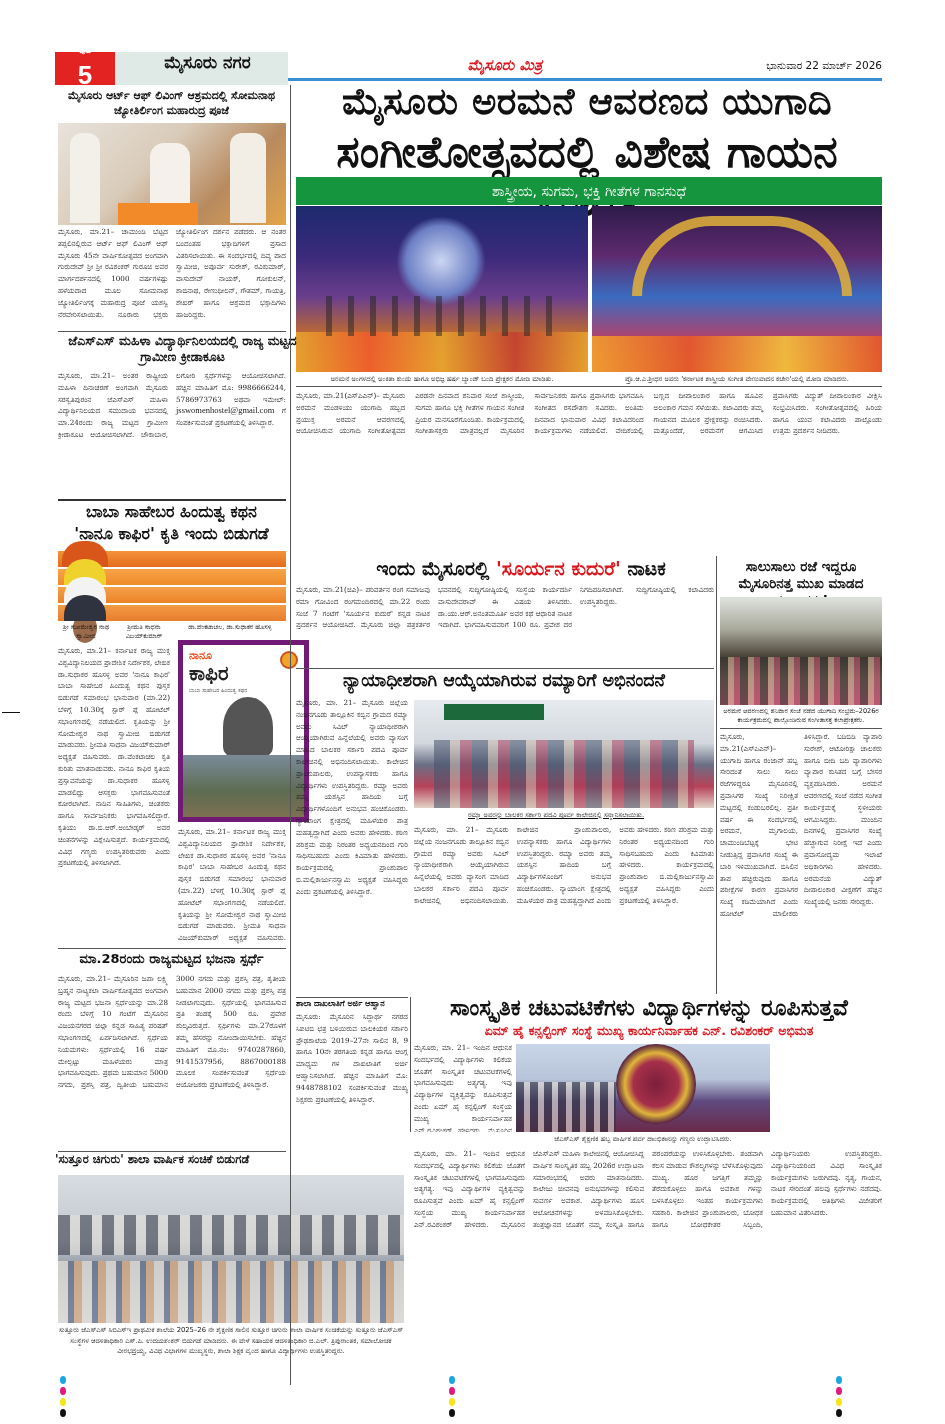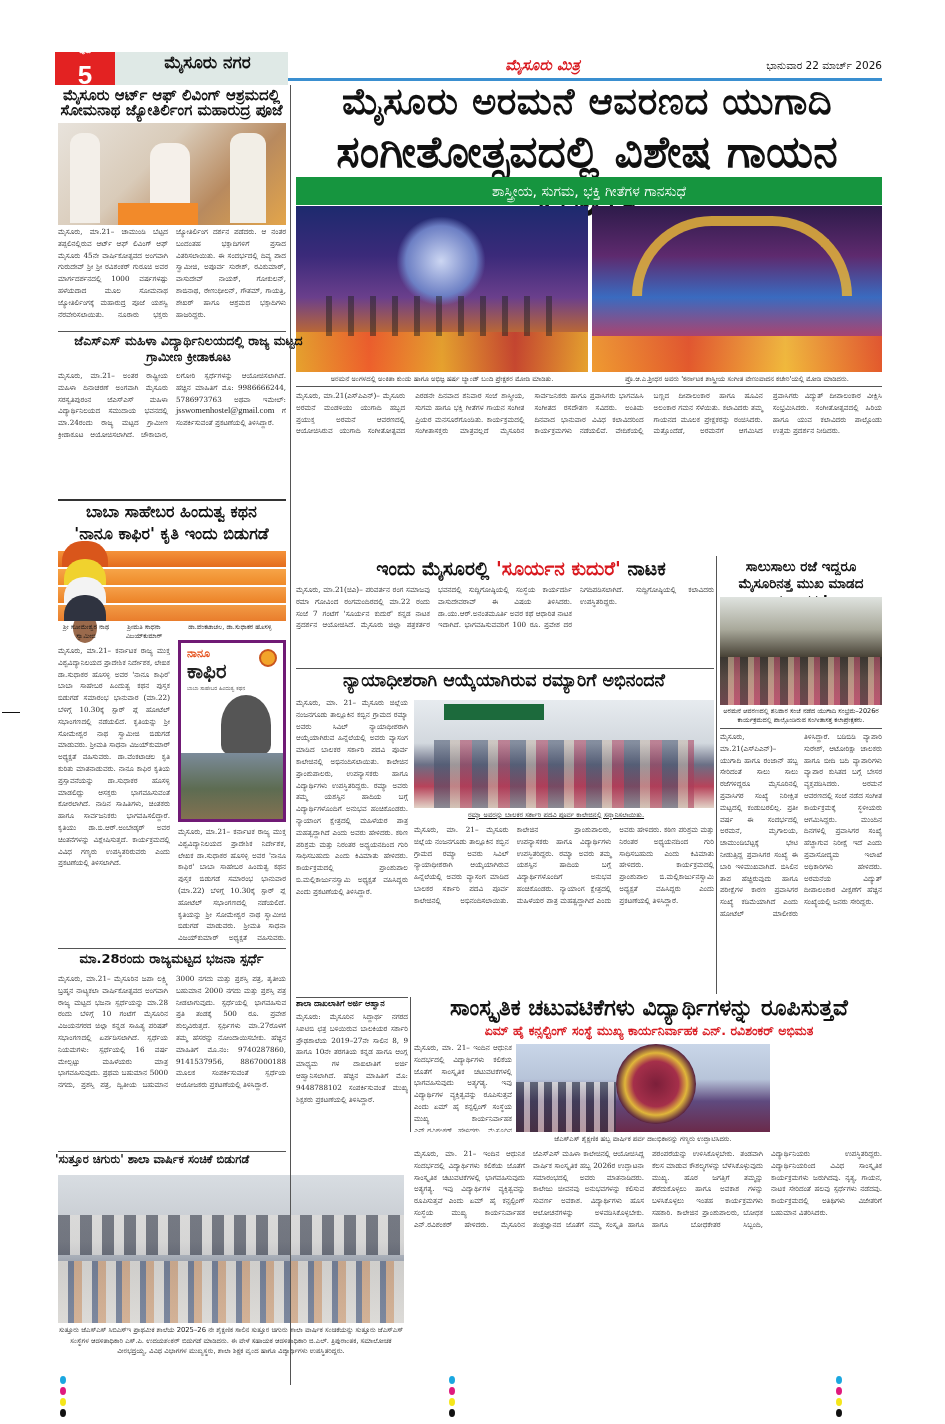--- a/index.html
+++ b/index.html
@@ -18,21 +18,21 @@
 </head>
 <body>
 
 <div class="abs" style="left:55px;top:52px;width:60px;height:33px;background:#e32222;display:flex;align-items:center;justify-content:center;gap:4px;">
   <span style="color:#fff;font-size:8px;font-weight:bold;">ಪುಟ</span>
   <span style="color:#fff;font-size:26px;font-weight:bold;font-family:'Liberation Sans',sans-serif;">5</span>
 </div>
 <div class="abs" style="left:115px;top:52px;width:173px;height:33px;background:#dfe9e6;display:flex;align-items:center;padding-left:12px;">
   <span style="font-size:17px;font-weight:bold;color:#111;">ಮೈಸೂರು ನಗರ</span>
 </div>
-<div class="abs" style="left:430px;top:56px;width:150px;text-align:right;font-size:15px;font-weight:bold;color:#d9191f;font-style:italic;">ಮೈಸೂರು ಮಿತ್ರ</div>
+<div class="abs" style="left:430px;top:56px;width:150px;text-align:center;font-size:15px;font-weight:bold;color:#d9191f;font-style:italic;">ಮೈಸೂರು ಮಿತ್ರ</div>
 <div class="abs" style="left:690px;top:59px;width:192px;text-align:right;font-size:10.5px;color:#111;">ಭಾನುವಾರ 22 ಮಾರ್ಚ್ 2026</div>
 <div class="abs" style="left:288px;top:78px;width:594px;height:3px;background:#3a8fd0;"></div>
 
 <div class="abs head-bold" style="left:292px;top:82px;width:590px;font-size:37px;letter-spacing:0.5px;">ಮೈಸೂರು ಅರಮನೆ ಆವರಣದ ಯುಗಾದಿ</div>
 <div class="abs head-bold" style="left:292px;top:128px;width:590px;font-size:44px;">ಸಂಗೀತೋತ್ಸವದಲ್ಲಿ ವಿಶೇಷ ಗಾಯನ ಮೋಡಿ</div>
 <div class="abs" style="left:296px;top:177px;width:586px;height:28px;background:#16953f;display:flex;align-items:center;justify-content:center;">
   <span style="color:#fff;font-size:14px;font-weight:normal;">ಶಾಸ್ತ್ರೀಯ, ಸುಗಮ, ಭಕ್ತಿ ಗೀತೆಗಳ ಗಾನಸುಧೆ</span>
 </div>
 
 <div class="abs photo" style="left:296px;top:206px;width:292px;height:166px;background:linear-gradient(180deg,#1d2a6e 0%,#3b2a7a 30%,#6a3f8c 55%,#b5653a 75%,#d8852f 100%);">
@@ -43,31 +43,31 @@
 <div class="abs photo" style="left:592px;top:206px;width:290px;height:166px;background:linear-gradient(180deg,#2d1b4a 0%,#5e2a6e 30%,#3a6bc0 55%,#b2416a 80%,#d46a32 100%);">
   <div style="position:absolute;left:40px;top:10px;width:220px;height:80px;border-radius:110px 110px 0 0;border:10px solid #e3b23a;border-bottom:none;opacity:0.85;"></div>
   <div style="position:absolute;left:0;bottom:0;width:100%;height:36px;background:linear-gradient(90deg,#f2a030,#e5582b,#f4c23c,#e5582b);opacity:0.9;"></div>
 </div>
 <div class="abs caption" style="left:296px;top:374px;width:292px;">ಅರಮನೆ ಅಂಗಳದಲ್ಲಿ ಅಂಕಿತಾ ಕುಂಡು ಹಾಗೂ ಅಭಿಜ್ಞ ಹರ್ಷ ಬ್ಯಾಂಡ್ ಬಂದಿ ಪ್ರೇಕ್ಷಕರ ಮೋಡಿ ಮಾಡಿತು.</div>
 <div class="abs caption" style="left:592px;top:374px;width:290px;">ಪ್ರೊ.ಆ.ಎ.ಶ್ರೀಧರ ಅವರು 'ಕರ್ನಾಟಕ ಶಾಸ್ತ್ರೀಯ ಸಂಗೀತ ವೇಣುವಾದನ ಕಚೇರಿ'ಯಲ್ಲಿ ಮೋಡಿ ಮಾಡಿದರು.</div>
 <div class="hrule" style="left:296px;top:386px;width:586px;"></div>
 
 <div class="abs body-text" style="left:296px;top:390px;width:586px;height:162px;column-count:5;column-gap:10px;">ಮೈಸೂರು, ಮಾ.21(ಎಸ್‌ಪಿಎನ್)– ಮೈಸೂರು ಅರಮನೆ ಮಂಡಳಿಯು ಯುಗಾದಿ ಹಬ್ಬದ ಪ್ರಯುಕ್ತ ಅರಮನೆ ಆವರಣದಲ್ಲಿ ಆಯೋಜಿಸಿರುವ ಯುಗಾದಿ ಸಂಗೀತೋತ್ಸವದ ಎರಡನೇ ದಿನವಾದ ಶನಿವಾರ ಸಂಜೆ ಶಾಸ್ತ್ರೀಯ, ಸುಗಮ ಹಾಗೂ ಭಕ್ತಿ ಗೀತೆಗಳ ಗಾಯನ ಸಂಗೀತ ಪ್ರಿಯರ ಮನಸೂರೆಗೊಂಡಿತು. ಕಾರ್ಯಕ್ರಮದಲ್ಲಿ ಸಂಗೀತಾಸಕ್ತರು ಮಾತ್ರವಲ್ಲದೆ ಮೈಸೂರಿನ ಸಾರ್ವಜನಿಕರು ಹಾಗೂ ಪ್ರವಾಸಿಗರು ಭಾಗವಹಿಸಿ ಸಂಗೀತದ ರಸದೌತಣ ಸವಿದರು. ಅಂತಿಮ ದಿನವಾದ ಭಾನುವಾರ ವಿವಿಧ ಕಲಾವಿದರಿಂದ ಕಾರ್ಯಕ್ರಮಗಳು ನಡೆಯಲಿವೆ. ವೇದಿಕೆಯಲ್ಲಿ ಬಣ್ಣದ ದೀಪಾಲಂಕಾರ ಹಾಗೂ ಹೂವಿನ ಅಲಂಕಾರ ಗಮನ ಸೆಳೆಯಿತು. ಕಲಾವಿದರು ತಮ್ಮ ಗಾಯನದ ಮೂಲಕ ಪ್ರೇಕ್ಷಕರನ್ನು ರಂಜಿಸಿದರು. ಮತ್ತೊಂದೆಡೆ, ಅರಮನೆಗೆ ಆಗಮಿಸಿದ ಪ್ರವಾಸಿಗರು ವಿದ್ಯುತ್ ದೀಪಾಲಂಕಾರ ವೀಕ್ಷಿಸಿ ಸಂಭ್ರಮಿಸಿದರು. ಸಂಗೀತೋತ್ಸವದಲ್ಲಿ ಹಿರಿಯ ಹಾಗೂ ಯುವ ಕಲಾವಿದರು ಪಾಲ್ಗೊಂಡು ಉತ್ತಮ ಪ್ರದರ್ಶನ ನೀಡಿದರು.</div>
 
-<div class="abs head-bold" style="left:55px;top:88px;width:233px;font-size:15px;line-height:15px;">ಮೈಸೂರು ಆರ್ಟ್ ಆಫ್ ಲಿವಿಂಗ್ ಆಶ್ರಮದಲ್ಲಿ ಸೋಮನಾಥ ಜ್ಯೋತಿರ್ಲಿಂಗ ಮಹಾರುದ್ರ ಪೂಜೆ</div>
+<div class="abs head-bold" style="left:55px;top:88px;width:233px;font-size:11px;line-height:15px;">ಮೈಸೂರು ಆರ್ಟ್ ಆಫ್ ಲಿವಿಂಗ್ ಆಶ್ರಮದಲ್ಲಿ ಸೋಮನಾಥ ಜ್ಯೋತಿರ್ಲಿಂಗ ಮಹಾರುದ್ರ ಪೂಜೆ</div>
 <div class="abs photo" style="left:58px;top:123px;width:228px;height:102px;background:linear-gradient(135deg,#e8e3dc 0%,#d9cbb9 40%,#b88a5f 70%,#e3a54a 100%);">
   <div style="position:absolute;left:12px;top:10px;width:30px;height:90px;background:#f3efe9;border-radius:12px 12px 0 0;"></div>
   <div style="position:absolute;left:92px;top:20px;width:40px;height:80px;background:#f5f0ea;border-radius:14px 14px 0 0;"></div>
   <div style="position:absolute;left:172px;top:10px;width:36px;height:90px;background:#f2eee6;border-radius:12px 12px 0 0;"></div>
   <div style="position:absolute;left:60px;top:80px;width:80px;height:22px;background:#f28a2a;"></div>
 </div>
 <div class="abs body-text" style="left:58px;top:226px;width:228px;height:104px;column-count:2;column-gap:8px;">ಮೈಸೂರು, ಮಾ.21– ಚಾಮುಂಡಿ ಬೆಟ್ಟದ ತಪ್ಪಲಿನಲ್ಲಿರುವ ಆರ್ಟ್ ಆಫ್ ಲಿವಿಂಗ್ ಆಫ್ ಮೈಸೂರು 45ನೇ ವಾರ್ಷಿಕೋತ್ಸವದ ಅಂಗವಾಗಿ ಗುರುದೇವ್ ಶ್ರೀ ಶ್ರೀ ರವಿಶಂಕರ್ ಗುರೂಜಿ ಅವರ ಮಾರ್ಗದರ್ಶನದಲ್ಲಿ 1000 ವರ್ಷಗಳಷ್ಟು ಹಳೆಯದಾದ ಮೂಲ ಸೋಮನಾಥ ಜ್ಯೋತಿರ್ಲಿಂಗಕ್ಕೆ ಮಹಾರುದ್ರ ಪೂಜೆ ಯಶಸ್ವಿ ನೆರವೇರಿಸಲಾಯಿತು. ನೂರಾರು ಭಕ್ತರು ಜ್ಯೋತಿರ್ಲಿಂಗ ದರ್ಶನ ಪಡೆದರು. ಆ ನಂತರ ಬಂದಂತಹ ಭಕ್ತಾದಿಗಳಿಗೆ ಪ್ರಸಾದ ವಿತರಿಸಲಾಯಿತು. ಈ ಸಂದರ್ಭದಲ್ಲಿ ದಿವ್ಯ ಪಾದ ಸ್ವಾಮೀಜಿ, ಅಪೂರ್ವ ಸುರೇಶ್, ರವಿಕುಮಾರ್, ವಾಸುದೇವ್ ನಾಯಕ್, ಗೋಕುಲನ್, ಶಾಬಿನಾಥ, ರೇಣುಧೀಲನ್, ಗೌತಮ್, ಗಾಯತ್ರಿ, ಶೇಖರ್ ಹಾಗೂ ಆಶ್ರಮದ ಭಕ್ತಾದಿಗಳು ಹಾಜರಿದ್ದರು.</div>
 <div class="hrule" style="left:58px;top:331px;width:228px;"></div>
 
-<div class="abs head-bold" style="left:72px;top:333px;width:233px;font-size:12.5px;line-height:16px;">ಜೆಎಸ್‌ಎಸ್ ಮಹಿಳಾ ವಿದ್ಯಾರ್ಥಿನಿಲಯದಲ್ಲಿ ರಾಜ್ಯ ಮಟ್ಟದ ಗ್ರಾಮೀಣ ಕ್ರೀಡಾಕೂಟ</div>
+<div class="abs head-bold" style="left:66px;top:333px;width:233px;font-size:12.5px;line-height:16px;">ಜೆಎಸ್‌ಎಸ್ ಮಹಿಳಾ ವಿದ್ಯಾರ್ಥಿನಿಲಯದಲ್ಲಿ ರಾಜ್ಯ ಮಟ್ಟದ ಗ್ರಾಮೀಣ ಕ್ರೀಡಾಕೂಟ</div>
 <div class="abs body-text" style="left:58px;top:370px;width:228px;height:128px;column-count:2;column-gap:8px;">
   <span>ಮೈಸೂರು, ಮಾ.21– ಅಂತರ ರಾಷ್ಟ್ರೀಯ ಮಹಿಳಾ ದಿನಾಚರಣೆ ಅಂಗವಾಗಿ ಮೈಸೂರು ಸರಸ್ವತಿಪುರಂನ ಜೆಎಸ್‌ಎಸ್ ಮಹಿಳಾ ವಿದ್ಯಾರ್ಥಿನಿಲಯದ ಸಮುದಾಯ ಭವನದಲ್ಲಿ ಮಾ.24ರಂದು ರಾಜ್ಯ ಮಟ್ಟದ ಗ್ರಾಮೀಣ ಕ್ರೀಡಾಕೂಟ ಆಯೋಜಿಸಲಾಗಿದೆ. ಚೌಕಾಬಾರ, ಲಗೋರಿ ಸ್ಪರ್ಧೆಗಳನ್ನು ಆಯೋಜಿಸಲಾಗಿದೆ. ಹೆಚ್ಚಿನ ಮಾಹಿತಿಗೆ ಮೊ: 9986666244, 5786973763 ಅಥವಾ ಇಮೇಲ್:</span>
   <span style="font-family:'Liberation Serif',serif;font-size:8.5px;">jsswomenhostel@gmail.com</span>
   <span>ಗೆ ಸಂಪರ್ಕಿಸುವಂತೆ ಪ್ರಕಟಣೆಯಲ್ಲಿ ತಿಳಿಸಿದ್ದಾರೆ.</span>
 </div>
 <div class="hrule" style="left:58px;top:499px;width:228px;height:2px;background:#333;"></div>
 
 <div class="abs head-bold" style="left:55px;top:503px;width:233px;font-size:16px;">ಬಾಬಾ ಸಾಹೇಬರ ಹಿಂದುತ್ವ ಕಥನ</div>
 <div class="abs head-bold" style="left:55px;top:525px;width:233px;font-size:16px;">'ನಾನೂ ಕಾಫಿರ' ಕೃತಿ ಇಂದು ಬಿಡುಗಡೆ</div>
 
@@ -87,21 +87,21 @@
   <div style="flex:1;background:linear-gradient(180deg,#f29b45,#e97d2c);position:relative;">
     <div style="position:absolute;left:15px;top:8px;width:24px;height:30px;border-radius:50%;background:#9a6a4c;"></div>
     <div style="position:absolute;left:6px;bottom:0;width:42px;height:26px;border-radius:20px 20px 0 0;background:#2f3340;"></div>
   </div>
 </div>
 <div class="abs caption" style="left:58px;top:623px;width:56px;font-size:6.5px;line-height:8.5px;">ಶ್ರೀ ಸೋಮೇಶ್ವರ ನಾಥ ಸ್ವಾಮೀಜಿ</div>
 <div class="abs caption" style="left:116px;top:623px;width:56px;font-size:6.5px;line-height:8.5px;">ಶ್ರೀಮತಿ ಸಾಧನಾ ವಿಜಯ್‌ಕುಮಾರ್</div>
 <div class="abs caption" style="left:174px;top:623px;width:112px;font-size:6.5px;line-height:8.5px;">ಡಾ.ವೆಂಕಟಾಚಲ, ಡಾ.ಸುಧಾಕರ ಹೊಸಳ್ಳಿ</div>
 
 <div class="abs body-text" style="left:58px;top:645px;width:112px;height:302px;">ಮೈಸೂರು, ಮಾ.21– ಕರ್ನಾಟಕ ರಾಜ್ಯ ಮುಕ್ತ ವಿಶ್ವವಿದ್ಯಾನಿಲಯದ ಪ್ರಾದೇಶಿಕ ನಿರ್ದೇಶಕ, ಲೇಖಕ ಡಾ.ಸುಧಾಕರ ಹೊಸಳ್ಳಿ ಅವರ 'ನಾನೂ ಕಾಫಿರ' ಬಾಬಾ ಸಾಹೇಬರ ಹಿಂದುತ್ವ ಕಥನ ಪುಸ್ತಕ ಬಿಡುಗಡೆ ಸಮಾರಂಭ ಭಾನುವಾರ (ಮಾ.22) ಬೆಳಿಗ್ಗೆ 10.30ಕ್ಕೆ ಸ್ಟಾರ್ ಪ್ಲೆ ಹೋಟೆಲ್ ಸಭಾಂಗಣದಲ್ಲಿ ನಡೆಯಲಿದೆ. ಕೃತಿಯನ್ನು ಶ್ರೀ ಸೋಮೇಶ್ವರ ನಾಥ ಸ್ವಾಮೀಜಿ ಬಿಡುಗಡೆ ಮಾಡುವರು. ಶ್ರೀಮತಿ ಸಾಧನಾ ವಿಜಯ್‌ಕುಮಾರ್ ಅಧ್ಯಕ್ಷತೆ ವಹಿಸುವರು. ಡಾ.ವೆಂಕಟಾಚಲ ಕೃತಿ ಕುರಿತು ಮಾತನಾಡುವರು. ನಾನೂ ಕಾಫಿರ ಕೃತಿಯ ಪ್ರಸ್ತಾವನೆಯನ್ನು ಡಾ.ಸುಧಾಕರ ಹೊಸಳ್ಳಿ ಮಾಡಲಿದ್ದು ಆಸಕ್ತರು ಭಾಗವಹಿಸುವಂತೆ ಕೋರಲಾಗಿದೆ. ನಾಡಿನ ಸಾಹಿತಿಗಳು, ಚಿಂತಕರು ಹಾಗೂ ಸಾರ್ವಜನಿಕರು ಭಾಗವಹಿಸಲಿದ್ದಾರೆ. ಕೃತಿಯು ಡಾ.ಬಿ.ಆರ್.ಅಂಬೇಡ್ಕರ್ ಅವರ ಚಿಂತನೆಗಳನ್ನು ವಿಶ್ಲೇಷಿಸುತ್ತದೆ. ಕಾರ್ಯಕ್ರಮದಲ್ಲಿ ವಿವಿಧ ಗಣ್ಯರು ಉಪಸ್ಥಿತರಿರುವರು ಎಂದು ಪ್ರಕಟಣೆಯಲ್ಲಿ ತಿಳಿಸಲಾಗಿದೆ.</div>
-<div class="abs" style="left:178px;top:640px;width:108px;height:182px;background:#fff;border:3px solid #701a75;overflow:hidden;">
+<div class="abs" style="left:178px;top:640px;width:131px;height:182px;background:#fff;border:5px solid #701a75;overflow:hidden;">
   <div style="position:absolute;left:6px;top:4px;font-size:11px;font-weight:bold;color:#e5521d;">ನಾನೂ</div>
   <div style="position:absolute;left:6px;top:16px;font-size:20px;font-weight:bold;color:#222;">ಕಾಫಿರ</div>
   <div style="position:absolute;left:6px;top:42px;font-size:5.5px;color:#444;">ಬಾಬಾ ಸಾಹೇಬರ ಹಿಂದುತ್ವ ಕಥನ</div>
   <div style="position:absolute;right:6px;top:6px;width:18px;height:18px;border-radius:50%;background:#f2a42a;border:2px solid #c9541d;"></div>
   <div style="position:absolute;left:40px;top:52px;width:50px;height:60px;background:#555;border-radius:50% 50% 10px 10px;"></div>
   <div style="position:absolute;left:0;top:110px;width:100%;height:72px;background:linear-gradient(180deg,#7b8b9a,#5d6c52 50%,#8a7250);"></div>
 </div>
 <div class="abs body-text" style="left:178px;top:826px;width:108px;height:120px;">ಮೈಸೂರು, ಮಾ.21– ಕರ್ನಾಟಕ ರಾಜ್ಯ ಮುಕ್ತ ವಿಶ್ವವಿದ್ಯಾನಿಲಯದ ಪ್ರಾದೇಶಿಕ ನಿರ್ದೇಶಕ, ಲೇಖಕ ಡಾ.ಸುಧಾಕರ ಹೊಸಳ್ಳಿ ಅವರ 'ನಾನೂ ಕಾಫಿರ' ಬಾಬಾ ಸಾಹೇಬರ ಹಿಂದುತ್ವ ಕಥನ ಪುಸ್ತಕ ಬಿಡುಗಡೆ ಸಮಾರಂಭ ಭಾನುವಾರ (ಮಾ.22) ಬೆಳಿಗ್ಗೆ 10.30ಕ್ಕೆ ಸ್ಟಾರ್ ಪ್ಲೆ ಹೋಟೆಲ್ ಸಭಾಂಗಣದಲ್ಲಿ ನಡೆಯಲಿದೆ. ಕೃತಿಯನ್ನು ಶ್ರೀ ಸೋಮೇಶ್ವರ ನಾಥ ಸ್ವಾಮೀಜಿ ಬಿಡುಗಡೆ ಮಾಡುವರು. ಶ್ರೀಮತಿ ಸಾಧನಾ ವಿಜಯ್‌ಕುಮಾರ್ ಅಧ್ಯಕ್ಷತೆ ವಹಿಸುವರು. ಡಾ.ವೆಂಕಟಾಚಲ ಕೃತಿ ಕುರಿತು ಮಾತನಾಡುವರು. ನಾನೂ ಕಾಫಿರ ಕೃತಿಯ ಪ್ರಸ್ತಾವನೆಯನ್ನು ಡಾ.ಸುಧಾಕರ ಹೊಸಳ್ಳಿ ಮಾಡಲಿದ್ದು ಆಸಕ್ತರು ಭಾಗವಹಿಸುವಂತೆ ಕೋರಲಾಗಿದೆ. ನಾಡಿನ ಸಾಹಿತಿಗಳು, ಚಿಂತಕರು ಹಾಗೂ ಸಾರ್ವಜನಿಕರು ಭಾಗವಹಿಸಲಿದ್ದಾರೆ. ಕೃತಿಯು ಡಾ.ಬಿ.ಆರ್.ಅಂಬೇಡ್ಕರ್ ಅವರ ಚಿಂತನೆಗಳನ್ನು ವಿಶ್ಲೇಷಿಸುತ್ತದೆ. ಕಾರ್ಯಕ್ರಮದಲ್ಲಿ ವಿವಿಧ ಗಣ್ಯರು ಉಪಸ್ಥಿತರಿರುವರು ಎಂದು ಪ್ರಕಟಣೆಯಲ್ಲಿ ತಿಳಿಸಲಾಗಿದೆ.</div>
 <div class="hrule" style="left:58px;top:948px;width:228px;"></div>
 

